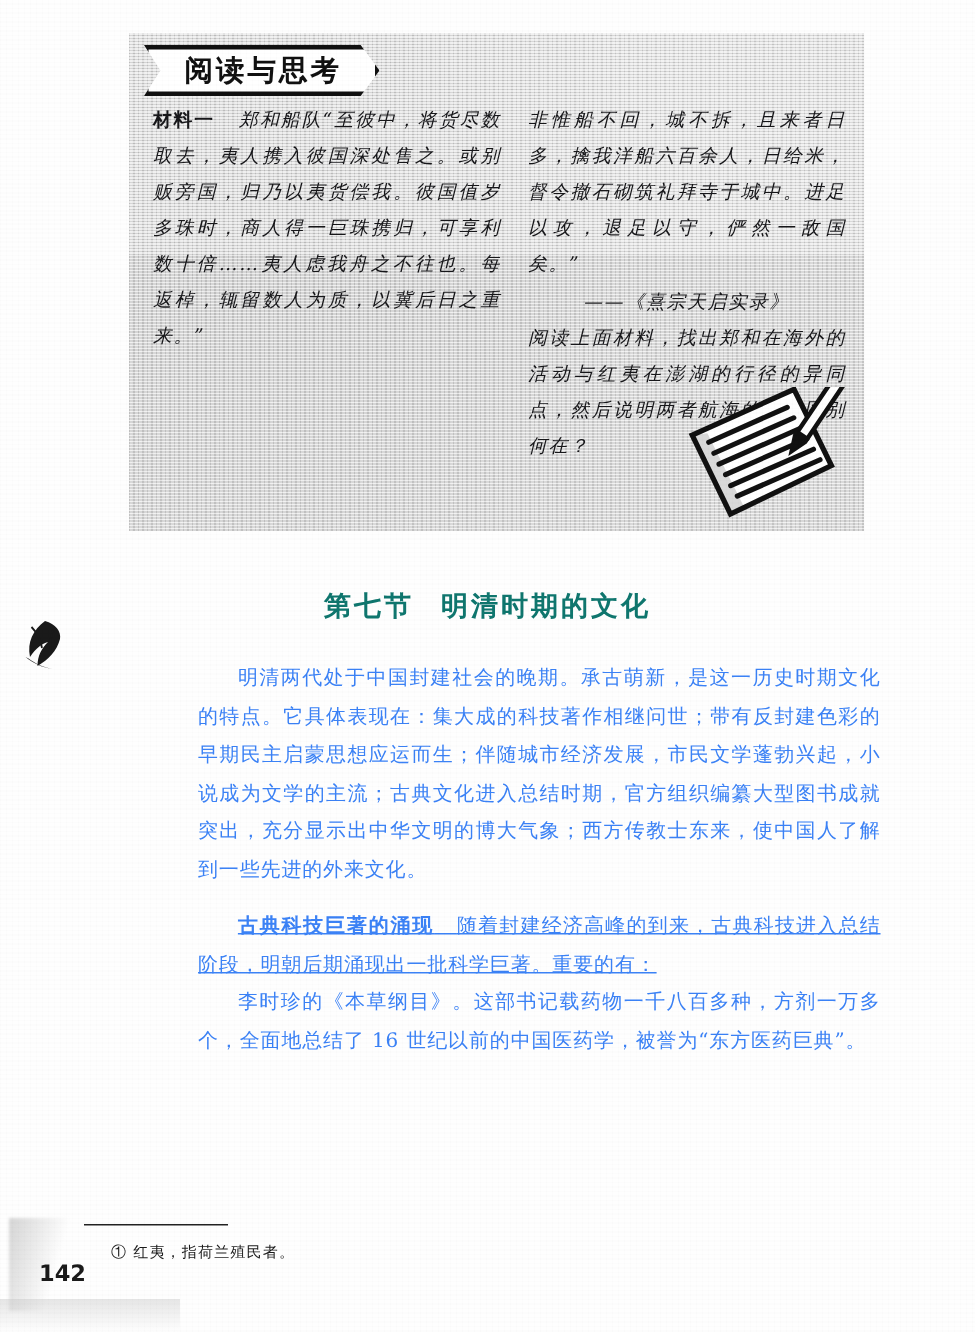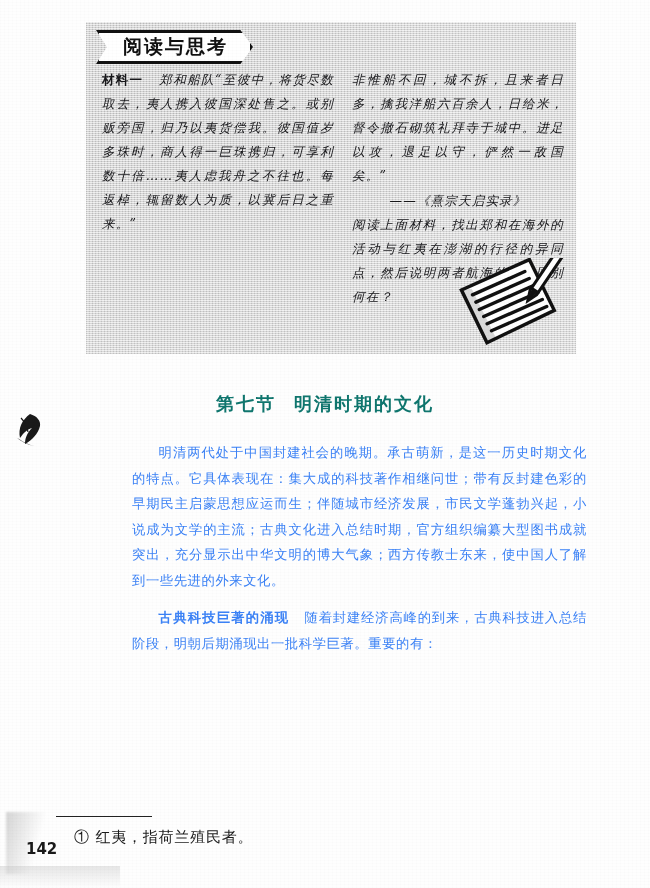--- a/index.html
+++ b/index.html
@@ -130,21 +130,21 @@
     font-family: "DejaVu Serif", "Liberation Serif", serif;
     font-size: 13.3px;
     line-height: 25.5px;
     letter-spacing: 0.6px;
     color: #3b82f6;
     text-align: justify;
     text-justify: inter-character;
     margin-left: 20px;
   }
   .body-text p { margin: 0; text-indent: 2em; }
-  .body-text p.spaced { margin-top: 12px; }
+  .body-text p.spaced { margin-top: 12px; text-decoration: underline; }
   .body-text p.slant { font-style: italic; }
   .lead { font-weight: 700; font-style: normal; letter-spacing: 1px; }
 
   
   .ornament {
     position: absolute;
     left: 14px;
     top: 412px;
     width: 34px;
     height: 36px;
@@ -175,21 +175,21 @@
     top: 816px;
     width: 96px;
     height: 1px;
     background: #222;
   }
   .footnote {
     position: absolute;
     left: 74px;
     top: 828px;
     font-family: "DejaVu Serif", "Liberation Serif", serif;
-    font-size: 15px;
+    font-size: 10px;
     letter-spacing: .8px;
     color: #1a1a1a;
   }
   .edge-shadow {
     position: absolute;
     left: 0; top: 866px;
     width: 120px; height: 22px;
     background: linear-gradient(180deg, rgba(200,200,200,0.45), rgba(255,255,255,0));
   }
 </style>
@@ -258,20 +258,21 @@
   </div>
 
   <div class="body-text">
     <p>明清两代处于中国封建社会的晚期。承古萌新，是这一历史时期文化的特点。它具体表现在：集大成的科技著作相继问世；带有反封建色彩的早期民主启蒙思想应运而生；伴随城市经济发展，市民文学蓬勃兴起，小说成为文学的主流；古典文化进入总结时期，官方组织编纂大型图书成就突出，充分显示出中华文明的博大气象；西方传教士东来，使中国人了解到一些先进的外来文化。</p>
 
     <p class="spaced">
       <span class="lead">古典科技巨著的涌现</span>
       &nbsp;&nbsp;<span>随着封建经济高峰的到来，古典科技进入总结阶段，明朝后期涌现出一批科学巨著。重要的有：</span>
     </p>
 
+    <p>李时珍的《本草纲目》。这部书记载药物一千八百多种，方剂一万多个，全面地总结了 16 世纪以前的中国医药学，被誉为“东方医药巨典”。</p>
 
   </div>
 
   <div class="folio-smudge"></div>
   <div class="folio">142</div>
   <div class="footnote-rule"></div>
   <div class="footnote">
     <span>①</span>
     <span>红夷，指荷兰殖民者。</span>
   </div>

